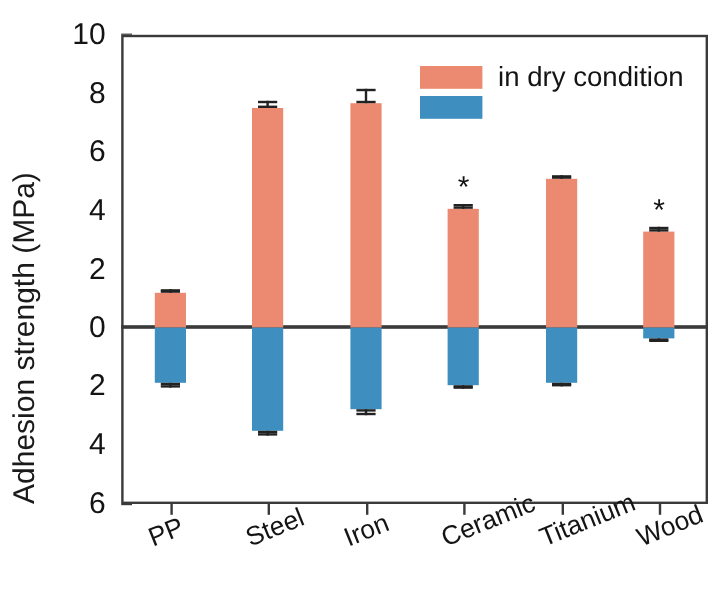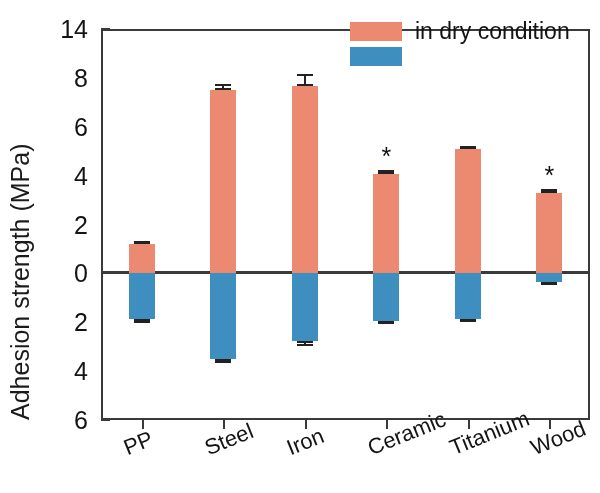--- a/index.html
+++ b/index.html
@@ -91,21 +91,21 @@
   }
   .star{
     position:absolute;
     font-size:25px;
     color:#111111;
     line-height:1;
     transform:translateX(-50%);
   }
   #legend{
     position:absolute;
-    left:350px; top:19px;
+    left:350px; top:52px;
     width:225px;
   }
   .legend-row{
     display:flex;
     align-items:center;
     height:25px;
   }
   .legend-swatch{
     width:52px;height:19px;
     flex:0 0 auto;
@@ -118,21 +118,21 @@
   }
 </style>
 </head>
 <body>
 
 <div id="figure">
 
   <div class="axis-title" id="ylabel">Adhesion strength (MPa)</div>
 
   <div id="ytick-labels">
-      <div class="ytick-label" style="left: 28px; top: 29px;">14</div>
+      <div class="ytick-label" style="left: 28px; top: 29px;">10</div>
       <div class="ytick-label" style="left: 28px; top: 77.875px;">8</div>
       <div class="ytick-label" style="left: 28px; top: 126.75px;">6</div>
       <div class="ytick-label" style="left: 28px; top: 175.625px;">4</div>
       <div class="ytick-label" style="left: 28px; top: 224.5px;">2</div>
       <div class="ytick-label" style="left: 28px; top: 273.375px;">0</div>
       <div class="ytick-label" style="left: 28px; top: 322.25px;">2</div>
       <div class="ytick-label" style="left: 28px; top: 371.125px;">4</div>
       <div class="ytick-label" style="left: 28px; top: 420px;">6</div>
     </div>
   <div id="ytick-marks">

